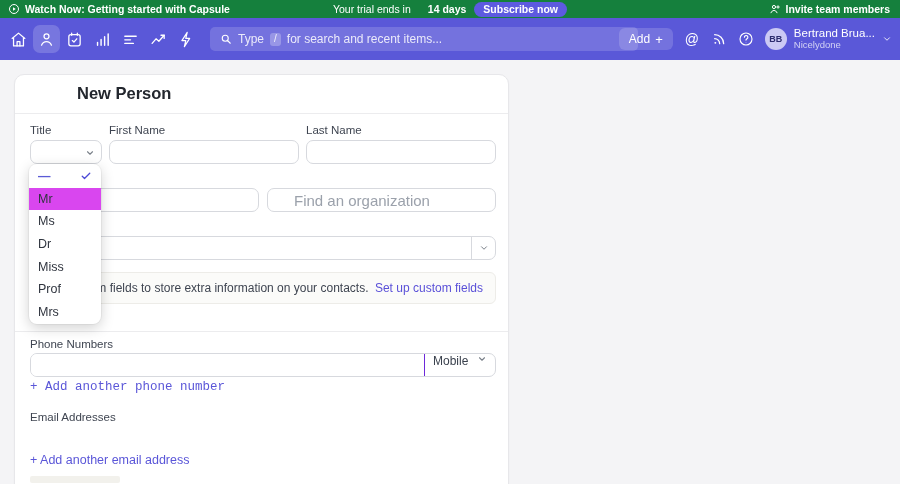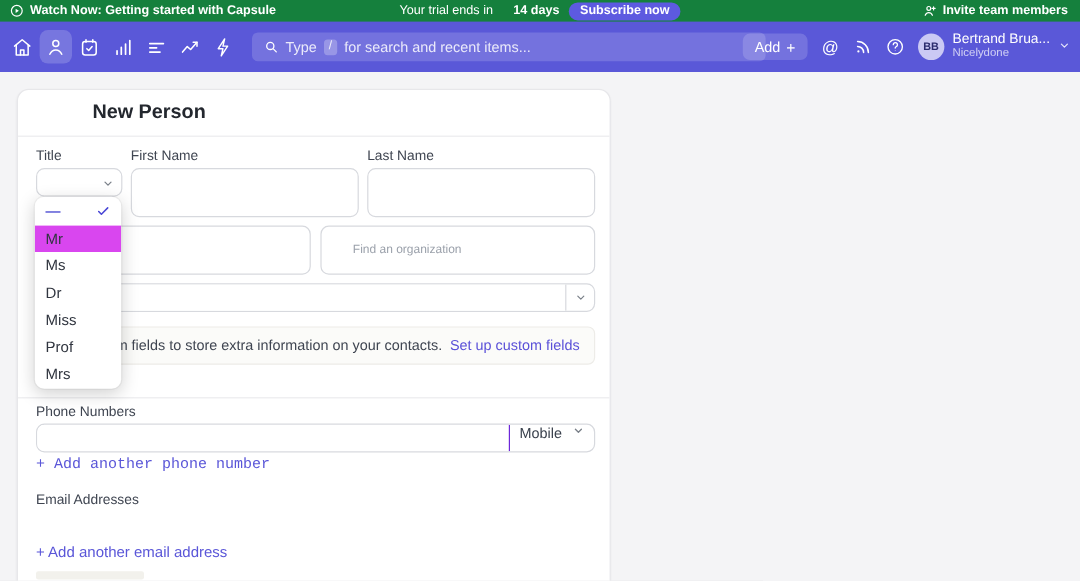--- a/index.html
+++ b/index.html
@@ -35,21 +35,21 @@
   .user-names { line-height:1.15; }
   .user-name { color:#fff; font-size:11.5px; }
   .user-org { color:rgba(255,255,255,.72); font-size:9.5px; }
   .caret-sm svg { width:10px; height:10px; opacity:.85; }
 
   
   .card { position:absolute; left:14px; top:74px; width:495px; height:430px; background:#fff; border:1px solid #e7e7ea; border-radius:10px; box-shadow:0 1px 2px rgba(0,0,0,.04); }
   .card-title { position:absolute; left:15px; top:9px; font-size:16.5px; font-weight:600; color:#23272e;margin-left:47px; }
   .hdiv { position:absolute; left:0; right:0; height:1px; background:#ececee; }
   .flabel { position:absolute; font-size:11.5px; font-weight:500; color:#3f4551; }
-  .inp { position:absolute; height:41px; border:1px solid #d7d9de; border-radius:7px; background:#fff; font-size:10px; color:#2f3440; padding:0 8px; outline:none; font-family:"Liberation Sans",sans-serif; }
+  .inp { position:absolute; height:24px; border:1px solid #d7d9de; border-radius:7px; background:#fff; font-size:15px; color:#2f3440; padding:0 8px; outline:none; font-family:"Liberation Sans",sans-serif; }
   .inp::placeholder { color:#9ba1ab; }
   .selbox { position:absolute; height:24px; border:1px solid #d7d9de; border-radius:7px; background:#fff; cursor:pointer; }
   .selbox .chev { position:absolute; right:6px; top:7px; width:10px; height:10px; color:#7a8089; }
   .group { position:absolute; height:24px; border:1px solid #d7d9de; border-radius:7px; background:#fff; display:flex; overflow:hidden; }
   .group input { flex:1; border:none; outline:none; font-size:12px; padding:0 8px; color:#2f3440; font-family:"Liberation Sans",sans-serif; min-width:0; }
   .type-seg { width:71px; border-left:1px solid #6d28d9; display:flex; align-items:flex-start; justify-content:space-between; padding:0 8px; cursor:pointer; }
   .type-seg span { font-size:12px; color:#3a414d; }
   .type-seg svg, .selbox svg { width:10px; height:10px; color:#7a8089; display:block; }
   .chev-seg { width:24px; border-left:1px solid #d7d9de; display:flex; align-items:center; justify-content:center; cursor:pointer; }
   .org-icon { position:absolute; width:12px; height:12px; color:#8b919b; }

